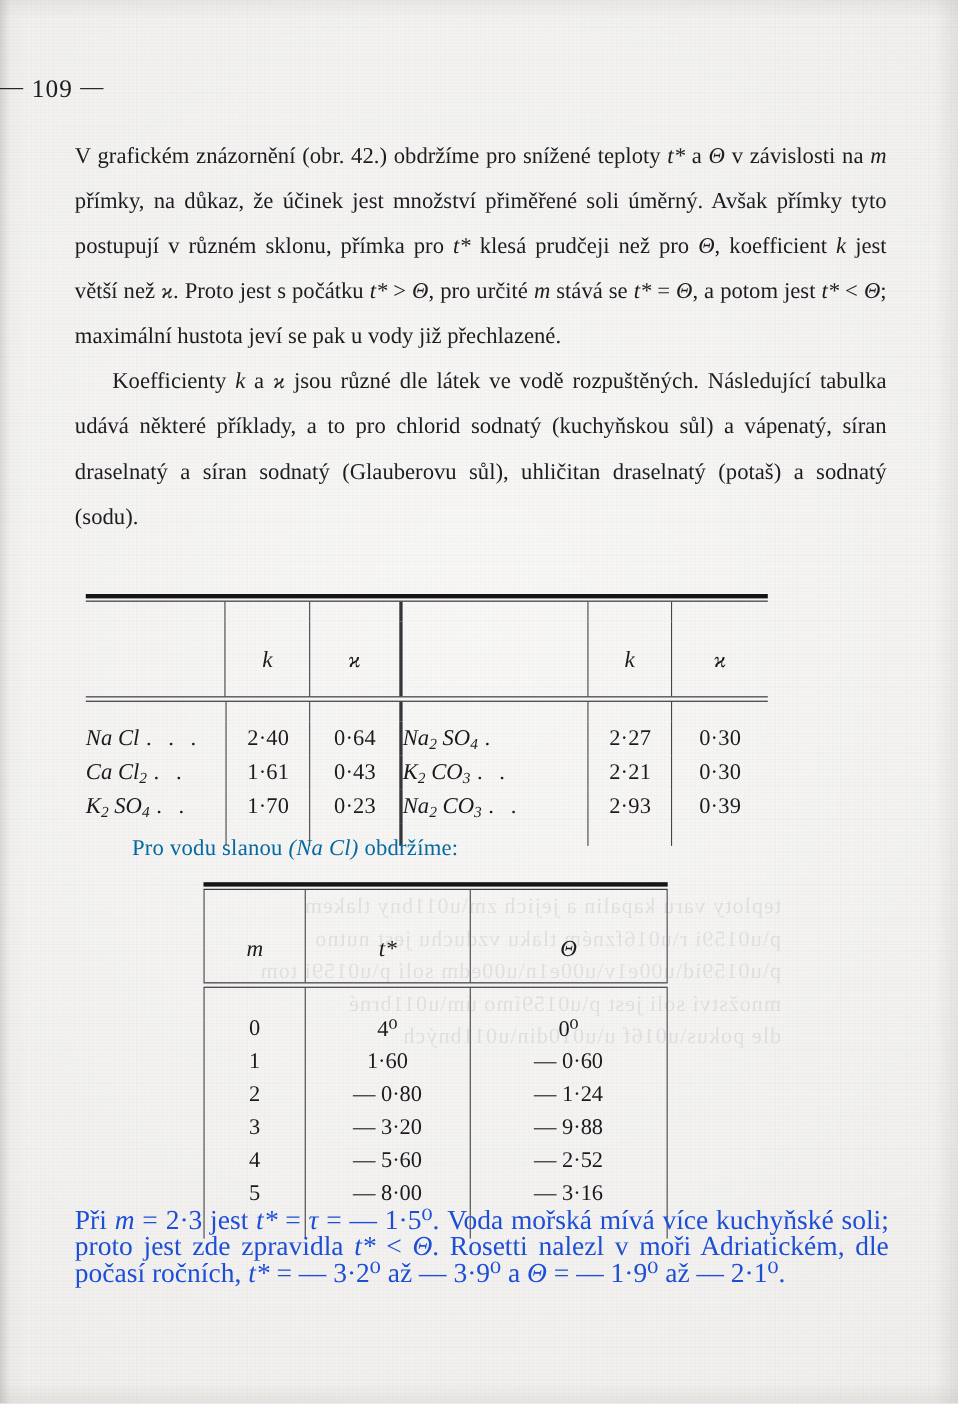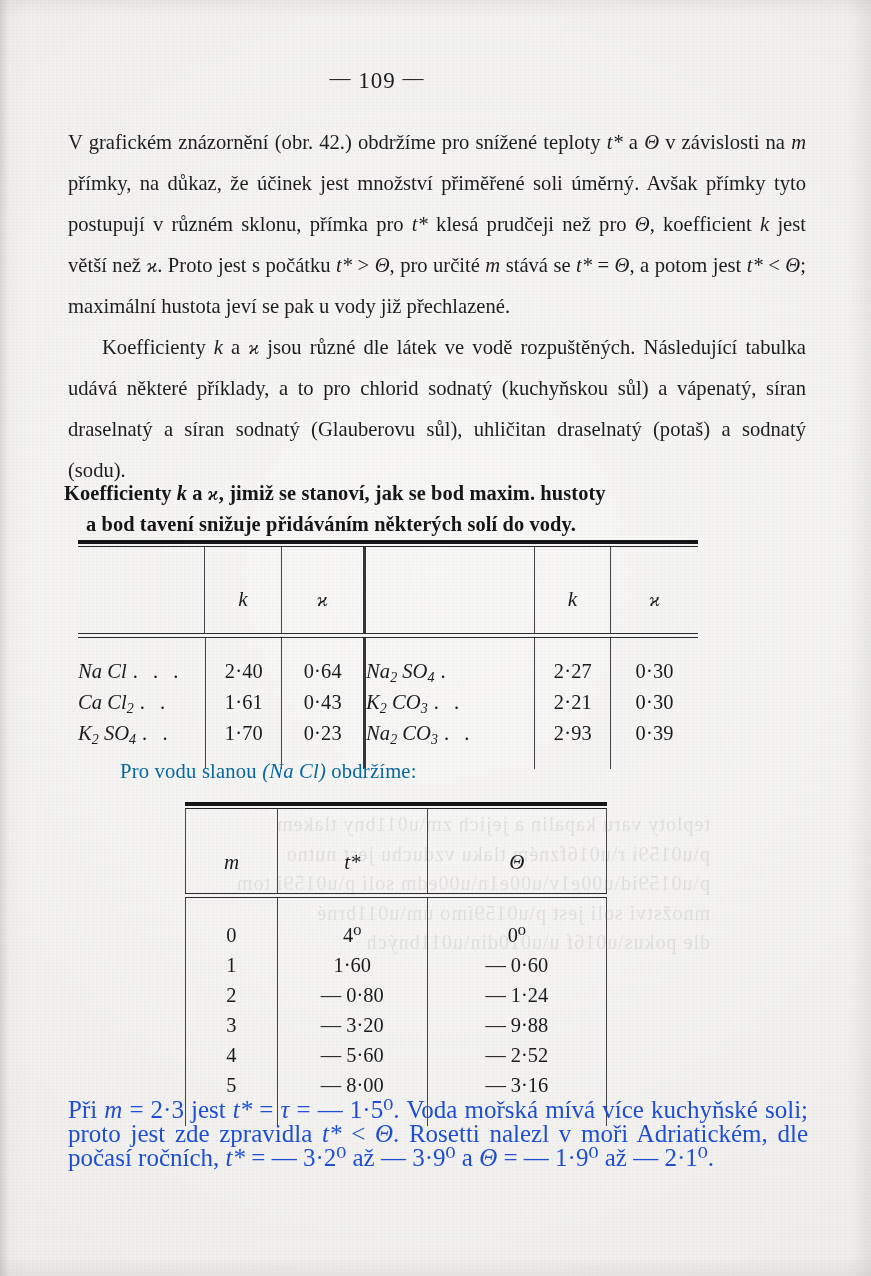--- a/index.html
+++ b/index.html
@@ -42,21 +42,20 @@
     width: 871px;
     height: 1276px;
     box-sizing: border-box;
   }
 
   .folio {
     position: absolute;
     top: 68px;
     left: 0;
     width: 754px;
-    text-align: center;
     font-size: 23px;
     letter-spacing: 1px;
     color: #1b1a1d;
   }
   .folio .dash { font-size: 21px; position: relative; top: -3px; }
 
   .body-col {
     position: absolute;
     left: 68px;
     top: 122px;
@@ -223,24 +222,20 @@
     <span class="dash">—</span>
   </div>
 
   <div class="body-col">
 
     <p class="para"><span>V grafickém znázornění (obr. 42.) obdržíme pro snížené teploty </span><i class="math">t*</i><span> a </span><i class="math">Θ</i><span> v závislosti na </span><i class="math">m</i><span> přímky, na důkaz, že účinek jest množství přiměřené soli úměrný. Avšak přímky tyto postupují v různém sklonu, přímka pro </span><i class="math">t*</i><span> klesá prudčeji než pro </span><i class="math">Θ</i><span>, koefficient </span><i class="math">k</i><span> jest větší než </span><span class="kappa">ϰ</span><span>. Proto jest s počátku </span><i class="math">t*</i>&nbsp;<span>&gt;</span>&nbsp;<i class="math">Θ</i><span>, pro určité </span><i class="math">m</i><span> stává se </span><i class="math">t*</i>&nbsp;<span>=</span>&nbsp;<i class="math">Θ</i><span>, a potom jest </span><i class="math">t*</i>&nbsp;<span>&lt;</span>&nbsp;<i class="math">Θ</i><span>; maximální hustota jeví se pak u vody již přechlazené.</span></p>
 
     <p class="para indent"><span>Koefficienty </span><i class="math">k</i><span> a </span><span class="kappa">ϰ</span><span> jsou různé dle látek ve vodě rozpuštěných. Následující tabulka udává některé příklady, a to pro chlorid sodnatý (kuchyňskou sůl) a vápenatý, síran draselnatý a síran sodnatý (Glauberovu sůl), uhličitan draselnatý (potaš) a sodnatý (sodu).</span></p>
   </div>
 
-  <div class="caption">
-    <span>Koefficienty </span><i class="math">k</i><span> a </span><span class="kappa">ϰ</span><span>, jimiž se stanoví, jak se bod maxim. hustoty</span>
-    <span class="ln2">a bod tavení snižuje přidáváním některých solí do vody.</span>
-  </div>
 
   <div class="tbl1-wrap">
     <div class="rule-thick"></div>
     <table class="doc t1">
       <tbody>
           <tr class="pad-top">
         <td style="width:128px;"></td>
         <td class="vl" style="width:76px;"></td>
         <td class="vl" style="width:82px;"></td>
         <td class="vl2" style="width:170px;"></td>

